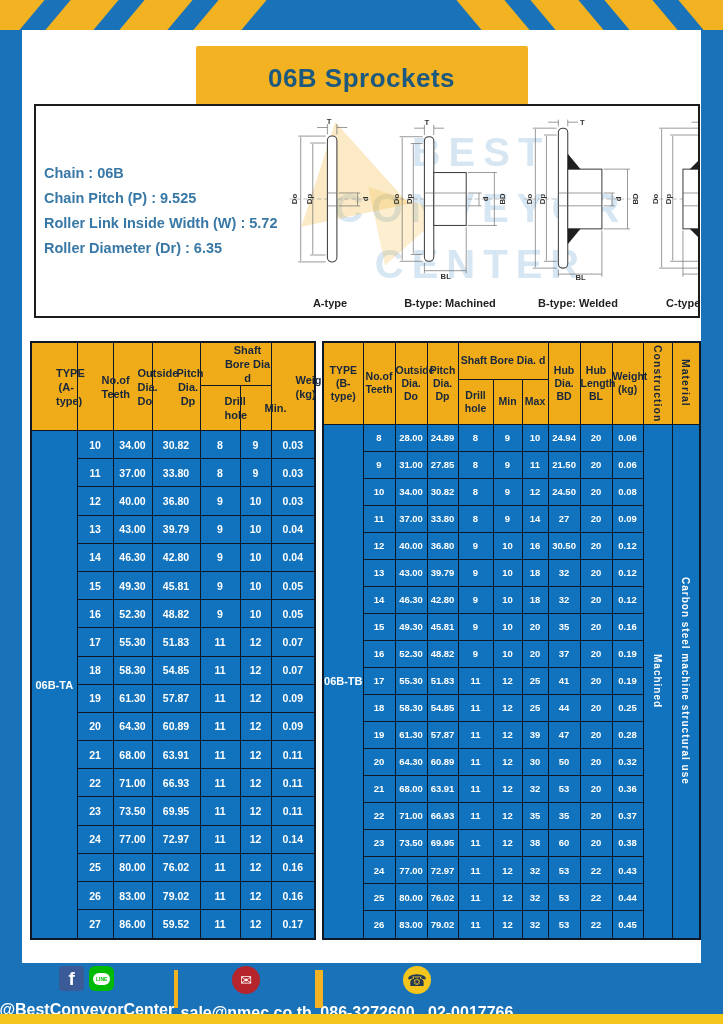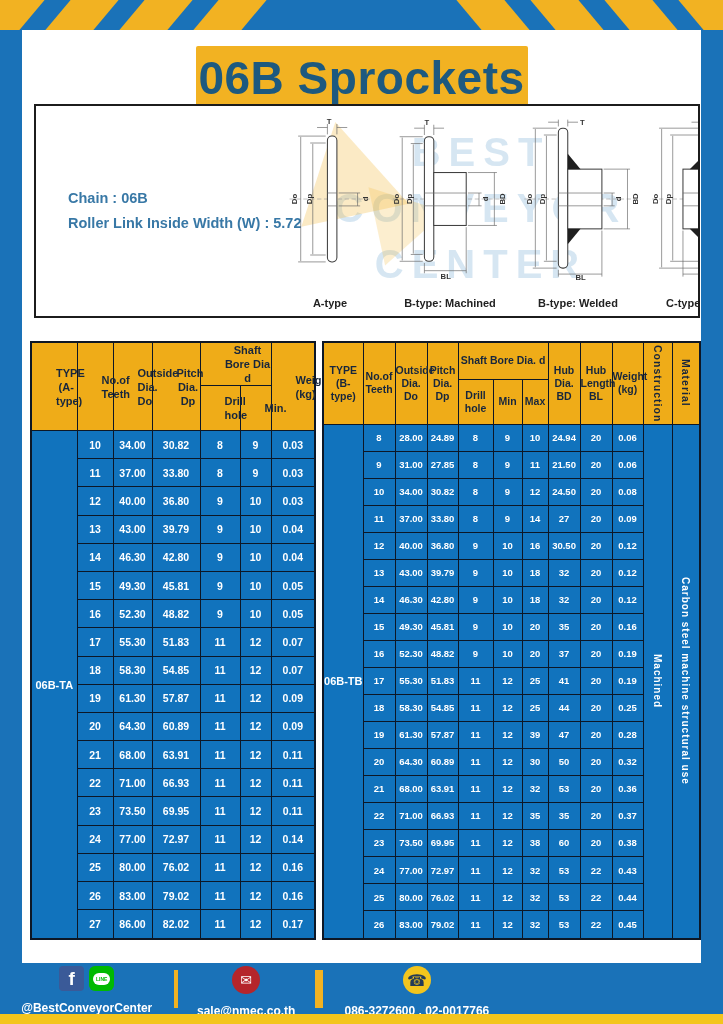--- a/index.html
+++ b/index.html
@@ -17,26 +17,26 @@
   .cs-right .stripe { transform:skewX(40deg); }
 
   
   .side-frame { position:absolute; top:30px; width:22px; height:933px; background:#1a72b8; }
   .sf-l { left:0; } .sf-r { left:701px; }
   .content { position:absolute; left:22px; top:30px; width:679px; height:933px; background:#ffffff; }
 
   
   .title-box { position:absolute; left:50%; transform:translateX(-50%); top:16px; width:332px; height:64px;
     background:#f2b222; display:flex; align-items:center; justify-content:center; border-radius:2px; }
-  .title-box h1 { font-size:46px; font-weight:bold; color:#1d597f; letter-spacing:.5px; }
+  .title-box h1 { font-size:26px; font-weight:bold; color:#1d597f; letter-spacing:.5px; }
 
   
   .spec-panel { position:absolute; left:12px; top:74px; width:666px; height:214px; background:#fff;
     border:2px solid #1c1c1c; display:flex; overflow:hidden; }
-  .spec-text { width:238px; padding:0 0 0 32px; display:flex; flex-direction:column; justify-content:center; z-index:2; }
+  .spec-text { width:238px; padding:0 0 0 8px; display:flex; flex-direction:column; justify-content:center; z-index:2; }
   .spec-text div { font-size:14.5px; font-weight:bold; color:#3878a6; line-height:25px; white-space:nowrap; }
   .diagrams { flex:1; display:flex; position:relative; z-index:2; }
   .diagram { flex:1; position:relative; display:flex; justify-content:center; }
   .diagram svg { margin-top:4px; }
   .diagram .dlabel { position:absolute; bottom:7px; left:0; right:0; text-align:center;
     font-size:11px; font-weight:bold; color:#222; white-space:nowrap; }
   .dim-t { font-size:9px; fill:#333; font-weight:bold; }
   .draw { stroke:#3c3c3c; stroke-width:1.2; fill:#fff; }
   .dim { stroke:#6a6a6a; stroke-width:0.8; fill:none; }
   .weld { fill:#1f1f1f; stroke:none; }
@@ -70,21 +70,21 @@
   th.vert { letter-spacing:1px; }
   td.vert { font-size:10px !important; letter-spacing:1px; }
   .hrow1 { height:37px; } .hrow2 { height:45px; }
 
   
   .footer { position:absolute; left:0; top:963px; width:723px; height:51px; background:#1a72b8;
     display:flex; align-items:center; }
   .f-item { display:flex; flex-direction:column; align-items:center; justify-content:flex-start; height:100%; padding-top:3px; }
   .f-i1 { width:24%; } .f-i2 { width:19%; } .f-i3 { width:31%; } .f-i4 { width:26%; }
   .f-icons { display:flex; gap:5px; align-items:center; height:30px; }
-  .f-text { color:#fff; font-weight:bold; font-size:12px; margin-top:10px; white-space:nowrap; }
+  .f-text { color:#fff; font-weight:bold; font-size:16px; margin-top:10px; white-space:nowrap; }
   .f-div { width:4px; height:38px; background:#f2b222; }
   .icon-fb { width:25px; height:25px; background:#3a5a98; border-radius:4px; color:#fff; font-weight:bold;
     font-size:19px; display:flex; align-items:flex-end; justify-content:center; line-height:24px; }
   .icon-line { width:25px; height:25px; background:#00b900; border-radius:6px; display:flex; align-items:center; justify-content:center; }
   .icon-line .bubble { width:17px; height:12px; background:#fff; border-radius:6px; color:#00b900;
     font-size:5px; font-weight:bold; display:flex; align-items:center; justify-content:center; }
   .icon-mail { width:28px; height:28px; background:#b5252b; border-radius:50%; color:#fff; font-size:14px;
     display:flex; align-items:center; justify-content:center; }
   .icon-phone { width:28px; height:28px; background:#f3c51d; border-radius:50%; color:#233a57; font-size:16px;
     display:flex; align-items:center; justify-content:center; }
@@ -122,21 +122,23 @@
       <div class="watermark">
         <div class="wm-swoosh"></div>
         <div class="wm-swoosh2"></div>
         <div class="wm-text">BEST</div>
         <div class="wm-text">CONVEYOR</div>
         <div class="wm-text">CENTER</div>
       </div>
 
       <div class="spec-text">
         <div>Chain : 06B</div>
+        <div>Chain Pitch (P) : 9.525</div>
         <div>Roller Link Inside Width (W) : 5.72</div>
+        <div>Roller Diameter (Dr) : 6.35</div>
       </div>
 
       <div class="diagrams">
 
         <div class="diagram">
           <svg width="112" height="178" viewBox="0 0 130 190">
             <line class="cl" x1="18" y1="95" x2="112" y2="95"></line>
             <rect class="draw" x="62" y="22" width="11" height="146" rx="5"></rect>
             <line class="dim" x1="62" y1="88" x2="73" y2="88" stroke="#3c3c3c"></line>
             <line class="dim" x1="62" y1="103" x2="73" y2="103" stroke="#3c3c3c"></line>
@@ -444,21 +446,21 @@
               <td>26</td>
               <td>83.00</td>
               <td>79.02</td>
               <td>11</td>
               <td>12</td>
               <td>0.16</td>
             </tr>
             <tr>
               <td>27</td>
               <td>86.00</td>
-              <td>82.02</td>
+              <td>59.52</td>
               <td>11</td>
               <td>12</td>
               <td>0.17</td>
             </tr>
           </tbody>
       </table>
 
       <table class="tbl-right">
         <colgroup>
           <col style="width:40px">

